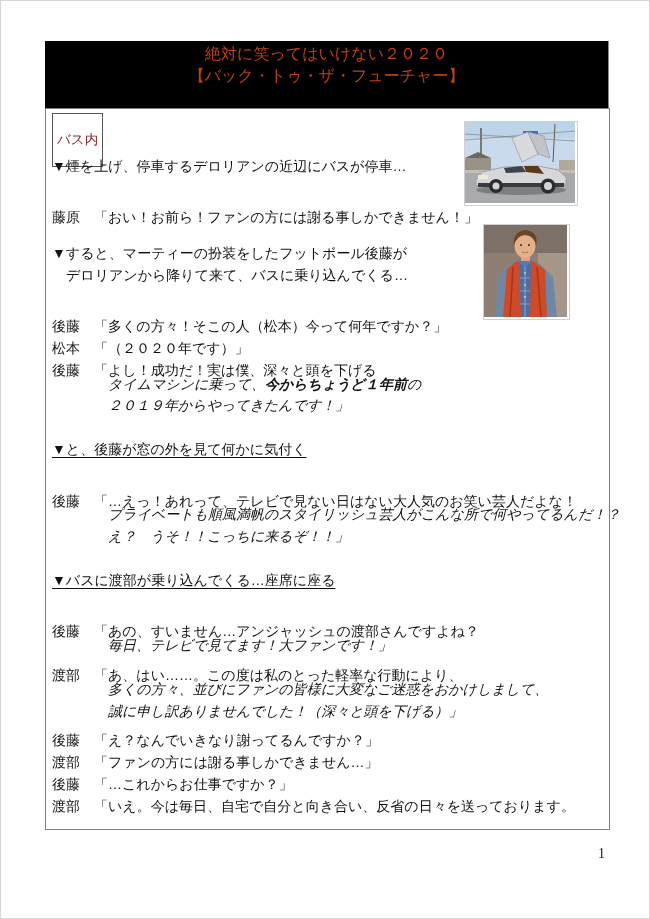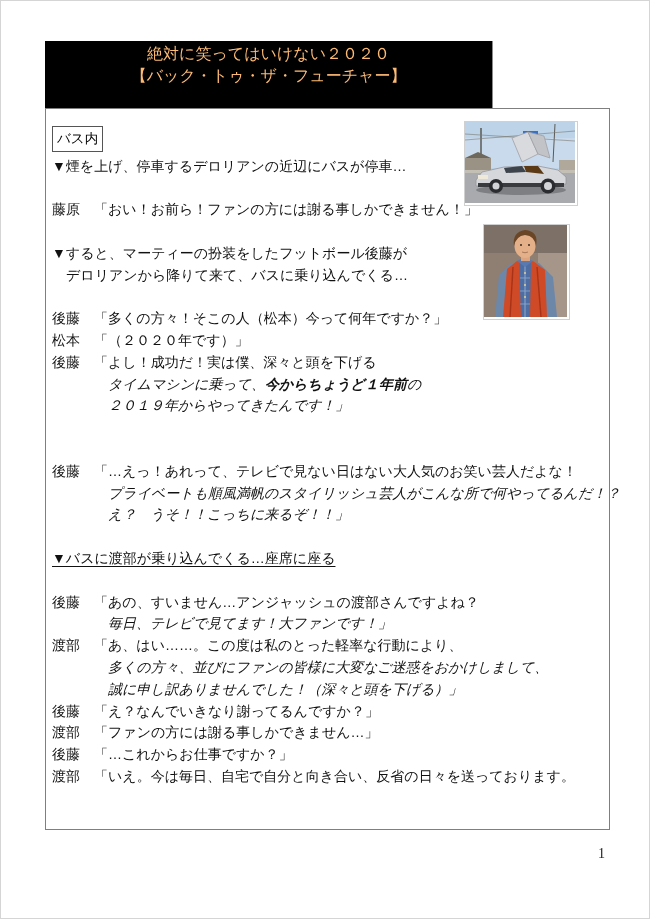--- a/index.html
+++ b/index.html
@@ -4,40 +4,40 @@
 <style>
   html,body{margin:0;padding:0;}
   body{
     width:650px;height:919px;
     background:#ffffff;
     font-family:"Liberation Sans","DejaVu Sans",sans-serif;
     position:relative;overflow:hidden;
     box-sizing:border-box;border:1px solid #d5d5d5;
   }
   .title-banner{
-    position:absolute;left:44px;top:40px;width:448px;height:67px;
-    background:#000000;color:#fdba74;
+    position:absolute;left:44px;top:40px;width:564px;height:67px;
+    background:#000000;color:#c2410c;
     text-align:center;font-size:16px;line-height:21.5px;
     padding-top:2px;box-sizing:border-box;
     border-right:1px solid #8a8a8a;
   }
   .content-box{
     position:absolute;left:44px;top:107px;width:565px;height:722px;
     border:1px solid #7f7f7f;box-sizing:border-box;
     padding:3px 0 0 6px;
     background:#ffffff;
   }
   .line{height:21.8px;line-height:21.8px;font-size:14px;color:#111111;white-space:pre;}
   .line.cont{padding-left:56px;font-style:italic;}
-  .line .speaker{display:inline-block;width:42px;}
+  .line .speaker{display:inline-block;width:42px;margin-top:8px;}
   .line .underline{text-decoration:underline;text-underline-offset:3px;}
   .scene-label{
     display:inline-block;border:1px solid #555555;
-    padding:3px 4px;font-size:13.5px;line-height:18px;height:18px;
-    margin-top:14px;color:#000000;
+    padding:17px 4px;font-size:13.5px;line-height:18px;height:18px;
+    margin-top:1px;color:#7f1d1d;
   }
   .photo{position:absolute;border:1px solid #d0d0d0;background:#fff;}
   .photo svg{display:block;}
   .photo-delorean{left:418px;top:12px;width:112px;height:83px;}
   .photo-marty{left:437px;top:115px;width:85px;height:94px;}
   .page-number{
     position:absolute;left:597px;top:845px;
     font-family:"Liberation Serif","DejaVu Serif",serif;
     font-size:14px;color:#222222;
   }
@@ -61,20 +61,21 @@
       <div class="line blank"></div>
       <div class="line direction"><span class="text">▼すると、マーティーの扮装をしたフットボール後藤が</span></div>
       <div class="line direction"><span class="text">　デロリアンから降りて来て、バスに乗り込んでくる…</span></div>
       <div class="line blank"></div>
       <div class="line dialogue"><span class="speaker">後藤</span><span class="text">「多くの方々！そこの人（松本）今って何年ですか？」</span></div>
       <div class="line dialogue"><span class="speaker">松本</span><span class="text">「（２０２０年です）」</span></div>
       <div class="line dialogue"><span class="speaker">後藤</span><span class="text">「よし！成功だ！実は僕、深々と頭を下げる</span></div>
       <div class="line cont"><span class="text"><span>タイムマシンに乗って、</span><b>今からちょうど１年前</b><span>の</span></span></div>
       <div class="line cont"><span class="text">２０１９年からやってきたんです！」</span></div>
       <div class="line blank"></div>
+      <div class="line direction"><span class="text underline">▼と、後藤が窓の外を見て何かに気付く</span></div>
       <div class="line blank"></div>
       <div class="line dialogue"><span class="speaker">後藤</span><span class="text">「…えっ！あれって、テレビで見ない日はない大人気のお笑い芸人だよな！</span></div>
       <div class="line cont"><span class="text">プライベートも順風満帆のスタイリッシュ芸人がこんな所で何やってるんだ！？</span></div>
       <div class="line cont"><span class="text">え？　うそ！！こっちに来るぞ！！」</span></div>
       <div class="line blank"></div>
       <div class="line direction"><span class="text underline">▼バスに渡部が乗り込んでくる…座席に座る</span></div>
       <div class="line blank"></div>
       <div class="line dialogue"><span class="speaker">後藤</span><span class="text">「あの、すいません…アンジャッシュの渡部さんですよね？</span></div>
       <div class="line cont"><span class="text">毎日、テレビで見てます！大ファンです！」</span></div>
       <div class="line dialogue"><span class="speaker">渡部</span><span class="text">「あ、はい……。この度は私のとった軽率な行動により、</span></div>

